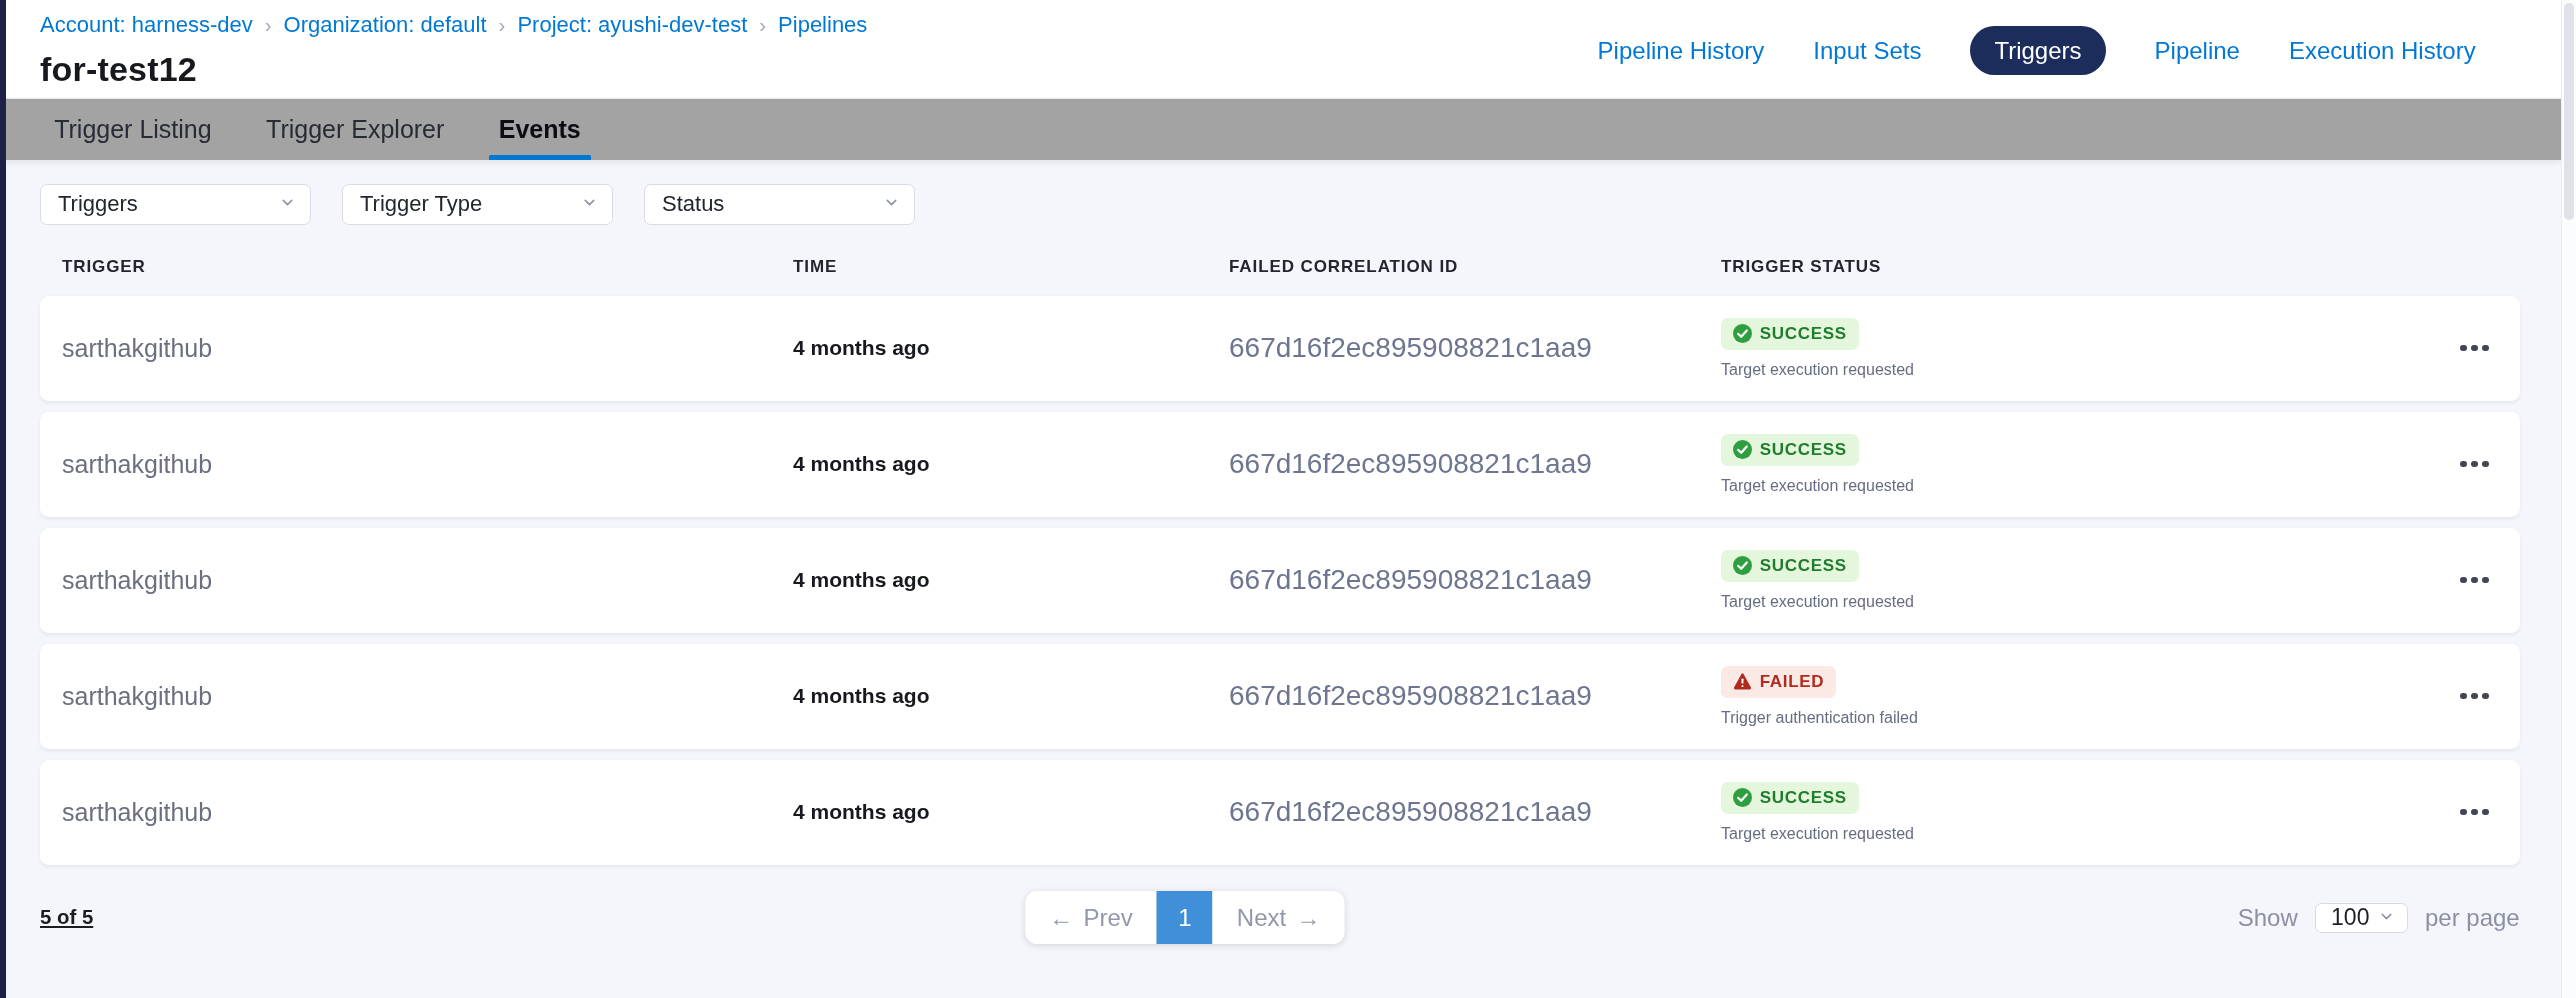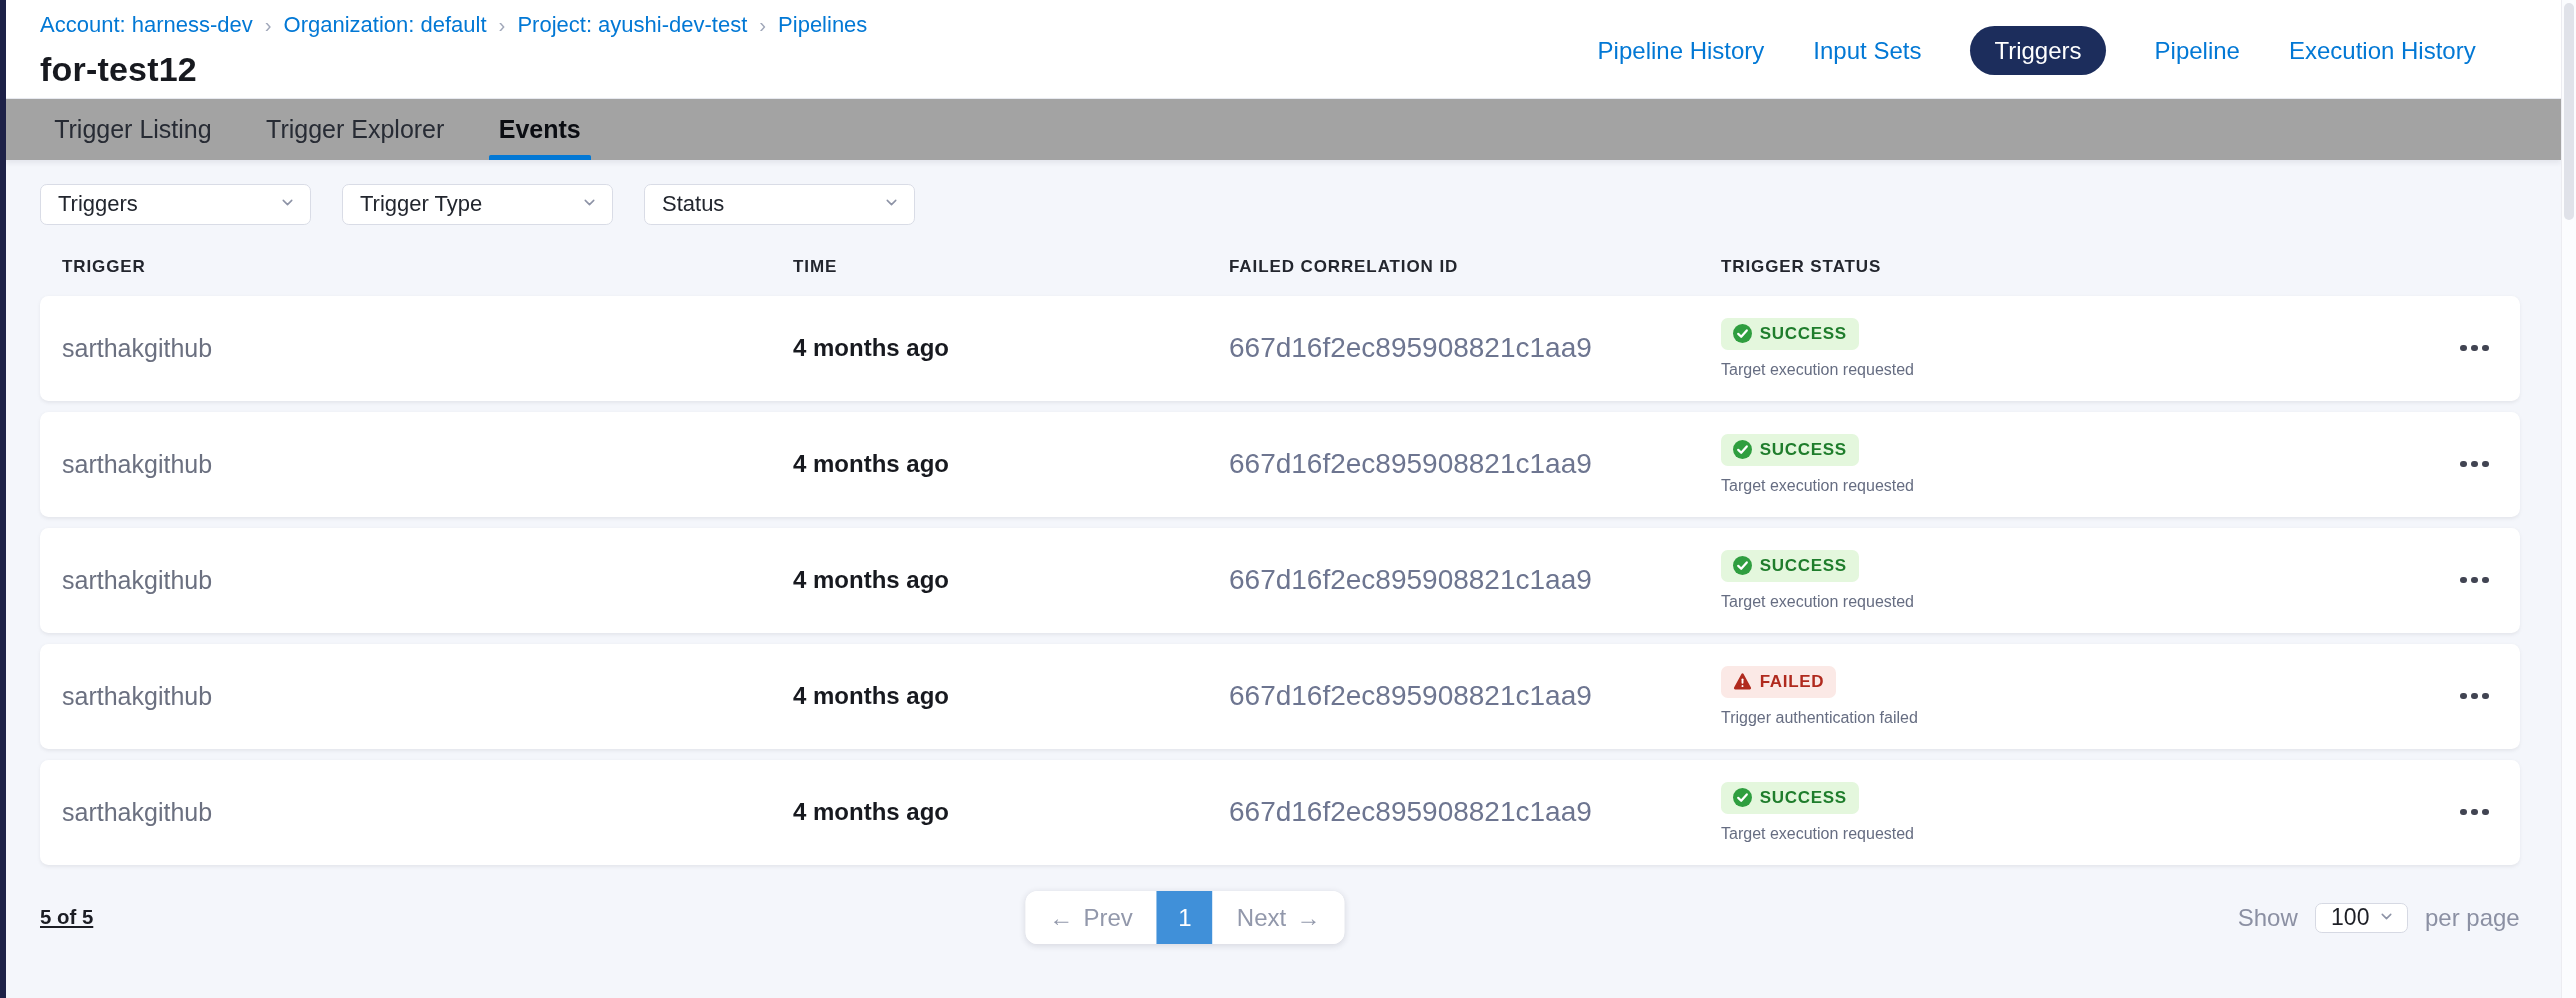--- a/index.html
+++ b/index.html
@@ -43,21 +43,21 @@
   .filter-select{ width:271px; height:41px; background:#fff; border:0.9px solid #d9dce6; border-radius:6.8px;
     display:flex; align-items:center; justify-content:space-between; padding:0 13.6px 0 17px; cursor:pointer;
     font-size:22px; color:#22262e; font-family:inherit; }
 
   .grid{ display:grid; grid-template-columns:731px 436px 492px 1fr 82px; align-items:center; }
   .table-head{ margin-top:32px; padding:0 25.6px 0 22px; font-size:17px; font-weight:700; letter-spacing:0.9px; color:#23262e; }
   .rows{ margin-top:19px; }
   .row{ background:#fff; border-radius:8.5px; height:105px; margin-bottom:11px; padding:0 25.6px 0 22px;
     box-shadow:0 1.7px 3.4px rgba(96,97,112,0.10); }
   .cell-trigger{ font-size:25px; color:#6b7080; }
-  .cell-time{ font-size:24px; font-weight:700; color:#17191f; }
+  .cell-time{ font-size:21px; font-weight:700; color:#17191f; }
   .cell-id{ font-size:28px; color:#6d7590; }
   .status-cell{ display:flex; flex-direction:column; align-items:flex-start; gap:11px; }
   .badge{ display:inline-flex; align-items:center; gap:7.7px; padding:6px 12px; border-radius:6.8px;
     font-size:17px; font-weight:700; letter-spacing:0.7px; }
   .badge.success{ background:var(--success-bg); color:var(--success-text); }
   .badge.failed{ background:var(--failed-bg); color:var(--failed-text); }
   .status-msg{ font-size:16px; color:#666d82; }
   .row-menu{ background:none; border:none; display:flex; gap:4.3px; align-items:center; justify-content:center; cursor:pointer; justify-self:end; padding:12px 5.1px; }
   .row-menu .dot{ width:6.8px; height:6.8px; border-radius:50%; background:#414452; }
 

